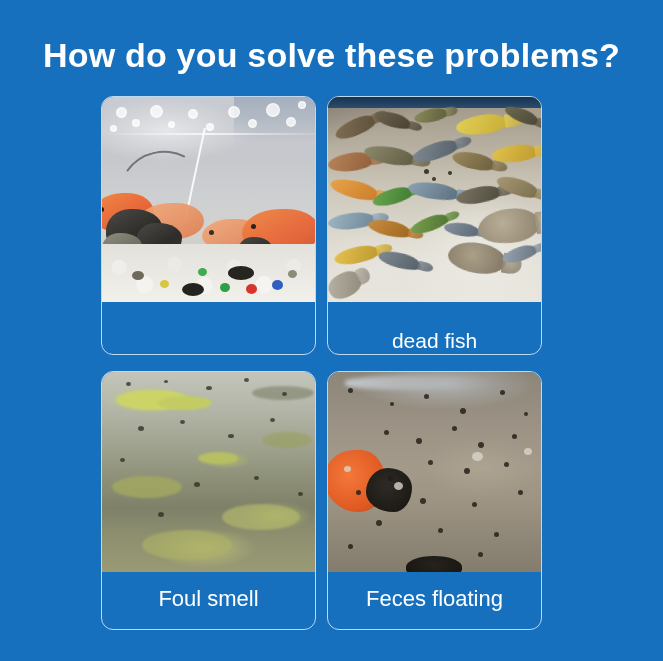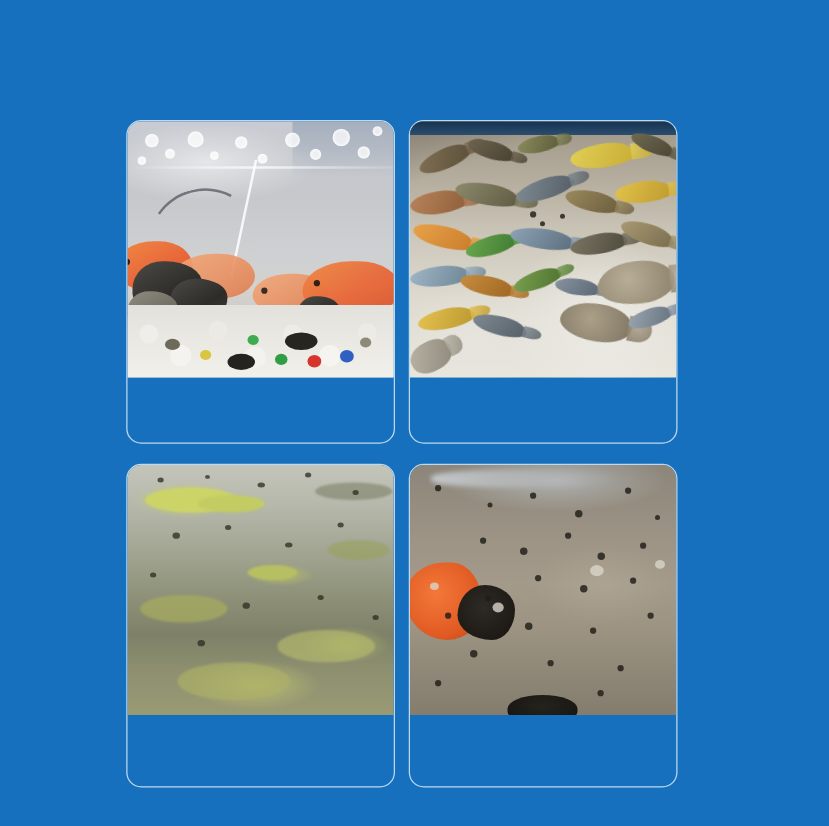--- a/index.html
+++ b/index.html
@@ -226,20 +226,21 @@
     position: absolute; border-radius: 50%;
     background: #201d17; opacity: .82;
   }
   .dot.lite { background: #d8d4c8; opacity: .8; }
 </style>
 </head>
 <body>
 
 <div class="poster">
 
+  <div class="poster-title">How do you solve these problems?</div>
 
   <div class="card-grid">
 
     <div class="card">
       <div class="card-photo tall ph-turbid">
         <div class="glasspanel"></div>
         <div class="waterline"></div>
 
         <div class="bubble" style="left:14px;  top:10px; width:9px;  height:9px;"></div>
         <div class="bubble" style="left:30px;  top:22px; width:6px;  height:6px;"></div>
@@ -320,20 +321,21 @@
         <div class="dfish" style="left:0px;   top:176px; width:34px; height:24px; background:linear-gradient(120deg,#b9b4a6,#8d8879); border-radius:45%; transform:rotate(-28deg);"></div>
         <div class="dfish" style="left:174px; top:150px; width:36px; height:14px; background:linear-gradient(120deg,#9aa7b2,#66727d); transform:rotate(-18deg);"></div>
 
         <div class="dot" style="left:96px; top:72px; width:5px; height:5px;"></div>
         <div class="dot" style="left:104px; top:80px; width:4px; height:4px;"></div>
         <div class="dot" style="left:120px; top:74px; width:4px; height:4px;"></div>
       </div>
       <div class="card-label two-line">
         <span>
           <br>
+          <span>dead fish</span>
         </span>
       </div>
     </div>
 
     <div class="card">
       <div class="card-photo short ph-foul">
         <div class="scum" style="left:14px;  top:18px; width:74px; height:20px; background:#ccd468;"></div>
         <div class="scum" style="left:56px;  top:24px; width:54px; height:14px; background:#c2cc63;"></div>
         <div class="scum" style="left:96px;  top:80px; width:40px; height:12px; background:#b7bf63;"></div>
         <div class="scum" style="left:10px;  top:104px; width:70px; height:22px; background:#a6ab5e; opacity:.75;"></div>
@@ -350,20 +352,21 @@
         <div class="speck" style="left:36px;  top:54px; width:6px; height:5px;"></div>
         <div class="speck" style="left:78px;  top:48px; width:5px; height:4px;"></div>
         <div class="speck" style="left:126px; top:62px; width:6px; height:4px;"></div>
         <div class="speck" style="left:168px; top:46px; width:5px; height:4px;"></div>
         <div class="speck" style="left:18px;  top:86px; width:5px; height:4px;"></div>
         <div class="speck" style="left:92px;  top:110px; width:6px; height:5px;"></div>
         <div class="speck" style="left:152px; top:104px; width:5px; height:4px;"></div>
         <div class="speck" style="left:56px;  top:140px; width:6px; height:5px;"></div>
         <div class="speck" style="left:196px; top:120px; width:5px; height:4px;"></div>
       </div>
+      <div class="card-label">Foul smell</div>
     </div>
 
     <div class="card">
       <div class="card-photo short ph-feces">
         <div class="glare"></div>
         <div class="orange-fish"></div>
         <div class="dark-fish"></div>
         <div class="blob-bottom"></div>
 
         <div class="dot" style="left:20px;  top:16px; width:5px; height:5px;"></div>
@@ -389,16 +392,17 @@
         <div class="dot" style="left:110px; top:156px; width:5px; height:5px;"></div>
         <div class="dot" style="left:166px; top:160px; width:5px; height:5px;"></div>
         <div class="dot" style="left:20px;  top:172px; width:5px; height:5px;"></div>
         <div class="dot" style="left:150px; top:180px; width:5px; height:5px;"></div>
 
         <div class="dot lite" style="left:144px; top:80px; width:11px; height:9px;"></div>
         <div class="dot lite" style="left:66px;  top:110px; width:9px; height:8px;"></div>
         <div class="dot lite" style="left:196px; top:76px; width:8px; height:7px;"></div>
         <div class="dot lite" style="left:16px;  top:94px; width:7px; height:6px;"></div>
       </div>
+      <div class="card-label">Feces floating</div>
     </div>
 
   </div>
 </div>
 
 </body></html>

